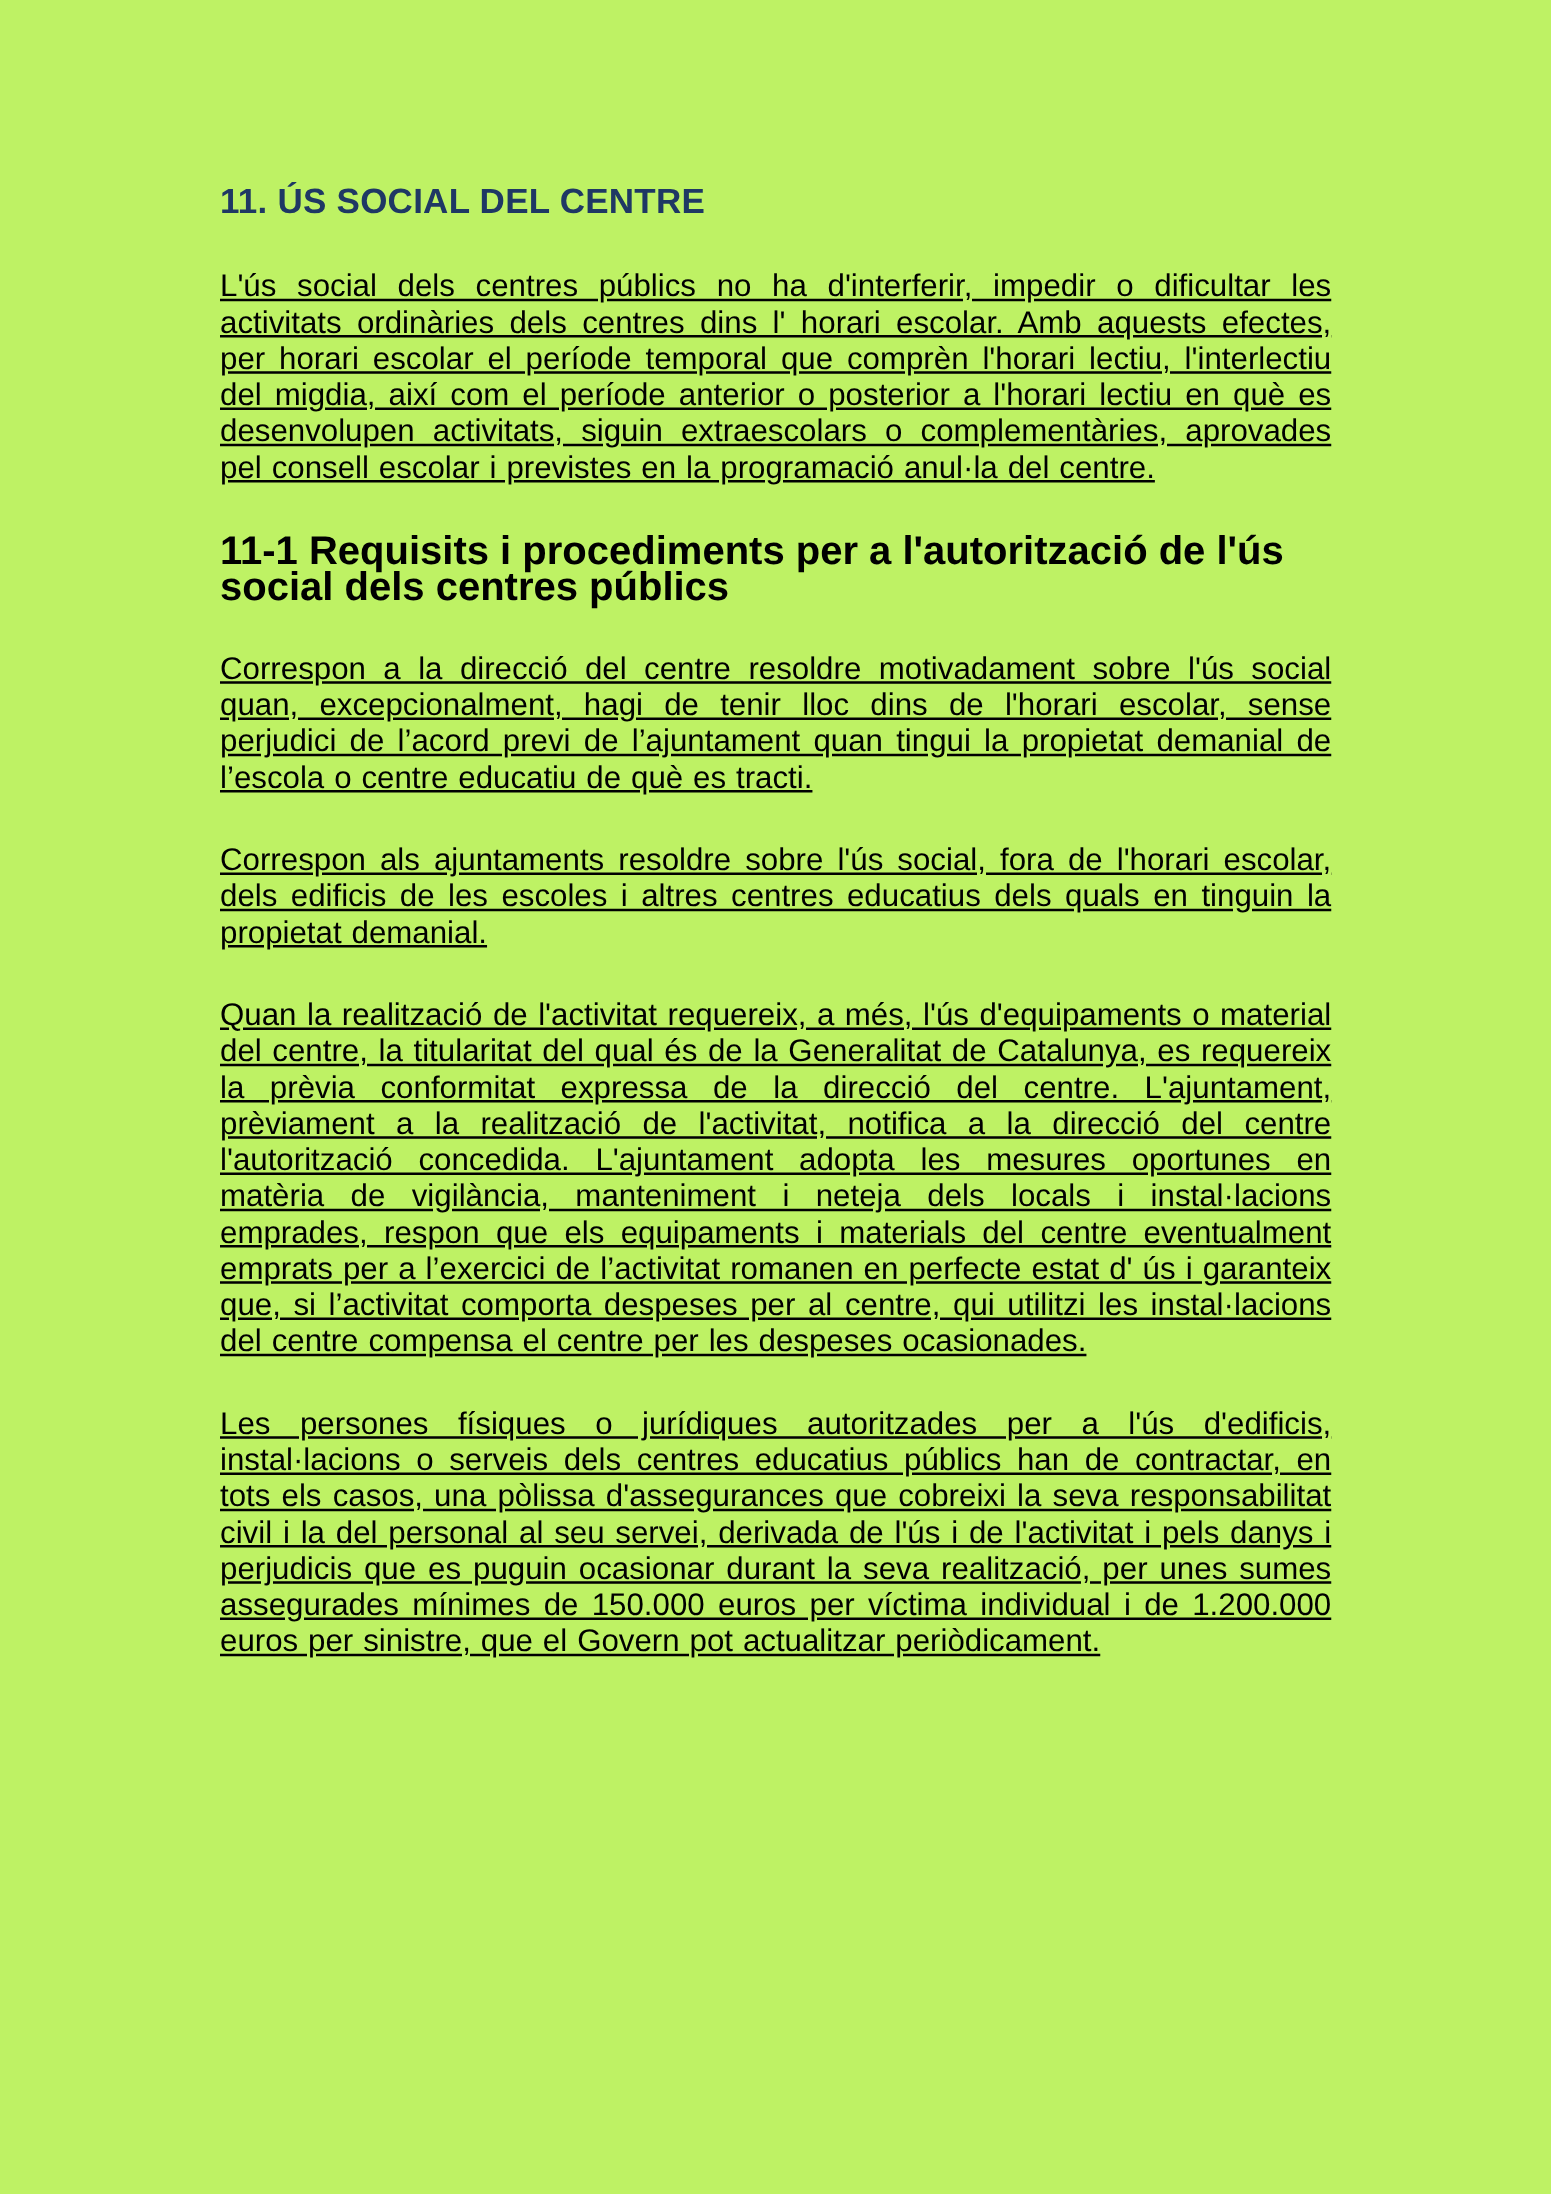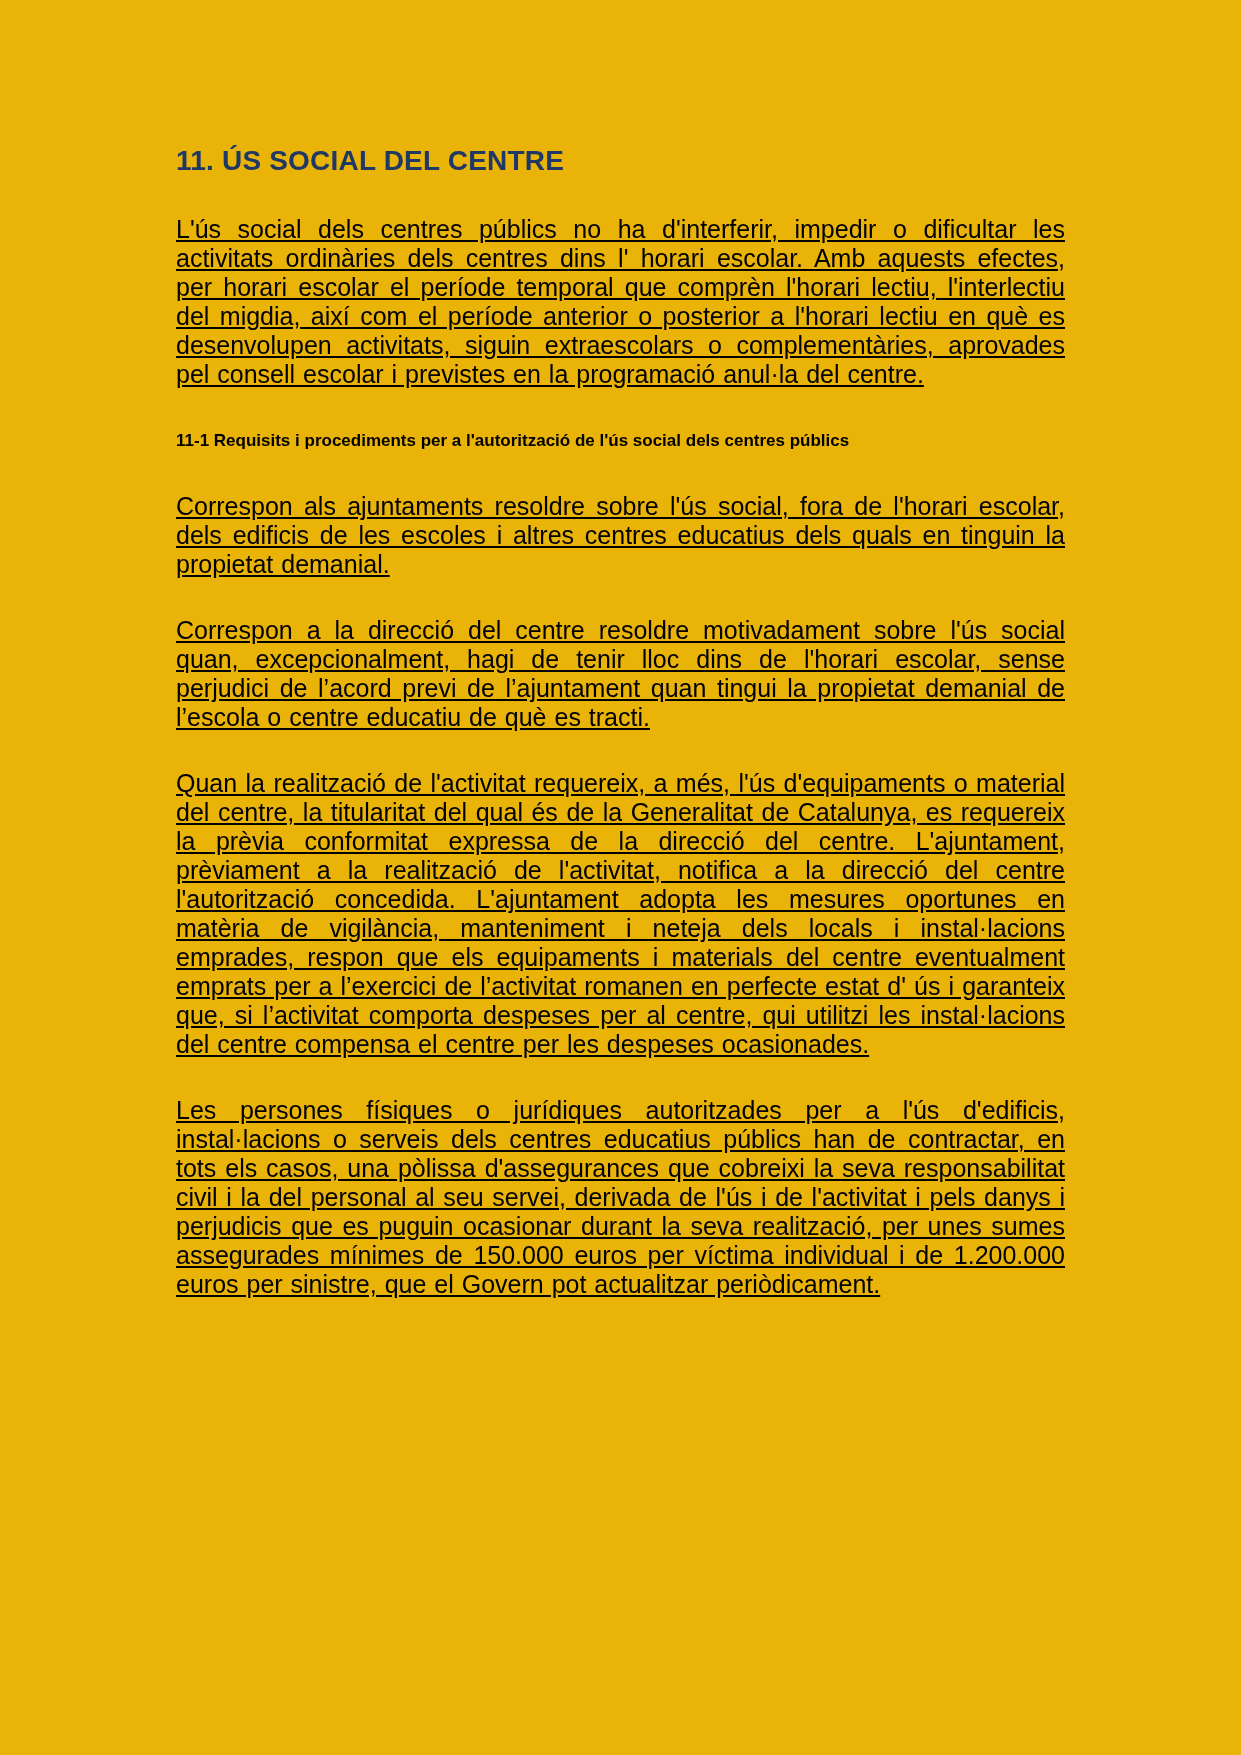--- a/index.html
+++ b/index.html
@@ -19,50 +19,50 @@
 
   .section-title {
     font-size: 28px;
     line-height: 34px;
     font-weight: bold;
     margin: 0 0 37px 0;
     letter-spacing: 0.2px;
   }
 
   .subsection-title {
-    font-size: 17px;
+    font-size: 32px;
     line-height: 29px;
     font-weight: bold;
     color: #000000;
     margin: 0 0 37px 0;
     text-align: left;
   }
 
   .body-paragraph {
     font-size: 25px;
     line-height: 29px;
     margin: 0 0 37px 0;
     text-align: justify;
     text-align-last: left;
     word-spacing: 1px;
     text-decoration: underline;
   }
 </style>
 </head>
 <body>
 
-<div class="page" style="background: #eab308; color: rgb(0, 0, 0);">
+<div class="page" style="background: #bef264; color: rgb(0, 0, 0);">
 
   <h1 class="section-title" style="color: rgb(31, 56, 100);">11. ÚS SOCIAL DEL CENTRE</h1>
 
   <p class="body-paragraph">L'ús social dels centres públics no ha d'interferir, impedir o dificultar les activitats ordinàries dels centres dins l' horari escolar. Amb aquests efectes, per horari escolar el període temporal que comprèn l'horari lectiu, l'interlectiu del migdia, així com el període anterior o posterior a l'horari lectiu en què es desenvolupen activitats, siguin extraescolars o complementàries, aprovades pel consell escolar i previstes en la programació anul·la del centre.</p>
 
   <h2 class="subsection-title">11-1 Requisits i procediments per a l'autorització de l'ús social dels centres públics</h2>
 
+  <p class="body-paragraph">Correspon a la direcció del centre resoldre motivadament sobre l'ús social quan, excepcionalment, hagi de tenir lloc dins de l'horari escolar, sense perjudici de l’acord previ de l’ajuntament quan tingui la propietat demanial de l’escola o centre educatiu de què es tracti.</p>
+
   <p class="body-paragraph">Correspon als ajuntaments resoldre sobre l'ús social, fora de l'horari escolar, dels edificis de les escoles i altres centres educatius dels quals en tinguin la propietat demanial.</p>
-
-  <p class="body-paragraph">Correspon a la direcció del centre resoldre motivadament sobre l'ús social quan, excepcionalment, hagi de tenir lloc dins de l'horari escolar, sense perjudici de l’acord previ de l’ajuntament quan tingui la propietat demanial de l’escola o centre educatiu de què es tracti.</p>
 
   <p class="body-paragraph">Quan la realització de l'activitat requereix, a més, l'ús d'equipaments o material del centre, la titularitat del qual és de la Generalitat de Catalunya, es requereix la prèvia conformitat expressa de la direcció del centre. L'ajuntament, prèviament a la realització de l'activitat, notifica a la direcció del centre l'autorització concedida. L'ajuntament adopta les mesures oportunes en matèria de vigilància, manteniment i neteja dels locals i instal·lacions emprades, respon que els equipaments i materials del centre eventualment emprats per a l’exercici de l’activitat romanen en perfecte estat d' ús i garanteix que, si l’activitat comporta despeses per al centre, qui utilitzi les instal·lacions del centre compensa el centre per les despeses ocasionades.</p>
 
   <p class="body-paragraph">Les persones físiques o jurídiques autoritzades per a l'ús d'edificis, instal·lacions o serveis dels centres educatius públics han de contractar, en tots els casos, una pòlissa d'assegurances que cobreixi la seva responsabilitat civil i la del personal al seu servei, derivada de l'ús i de l'activitat i pels danys i perjudicis que es puguin ocasionar durant la seva realització, per unes sumes assegurades mínimes de 150.000 euros per víctima individual i de 1.200.000 euros per sinistre, que el Govern pot actualitzar periòdicament.</p>
 
 </div>
 
 </body></html>

